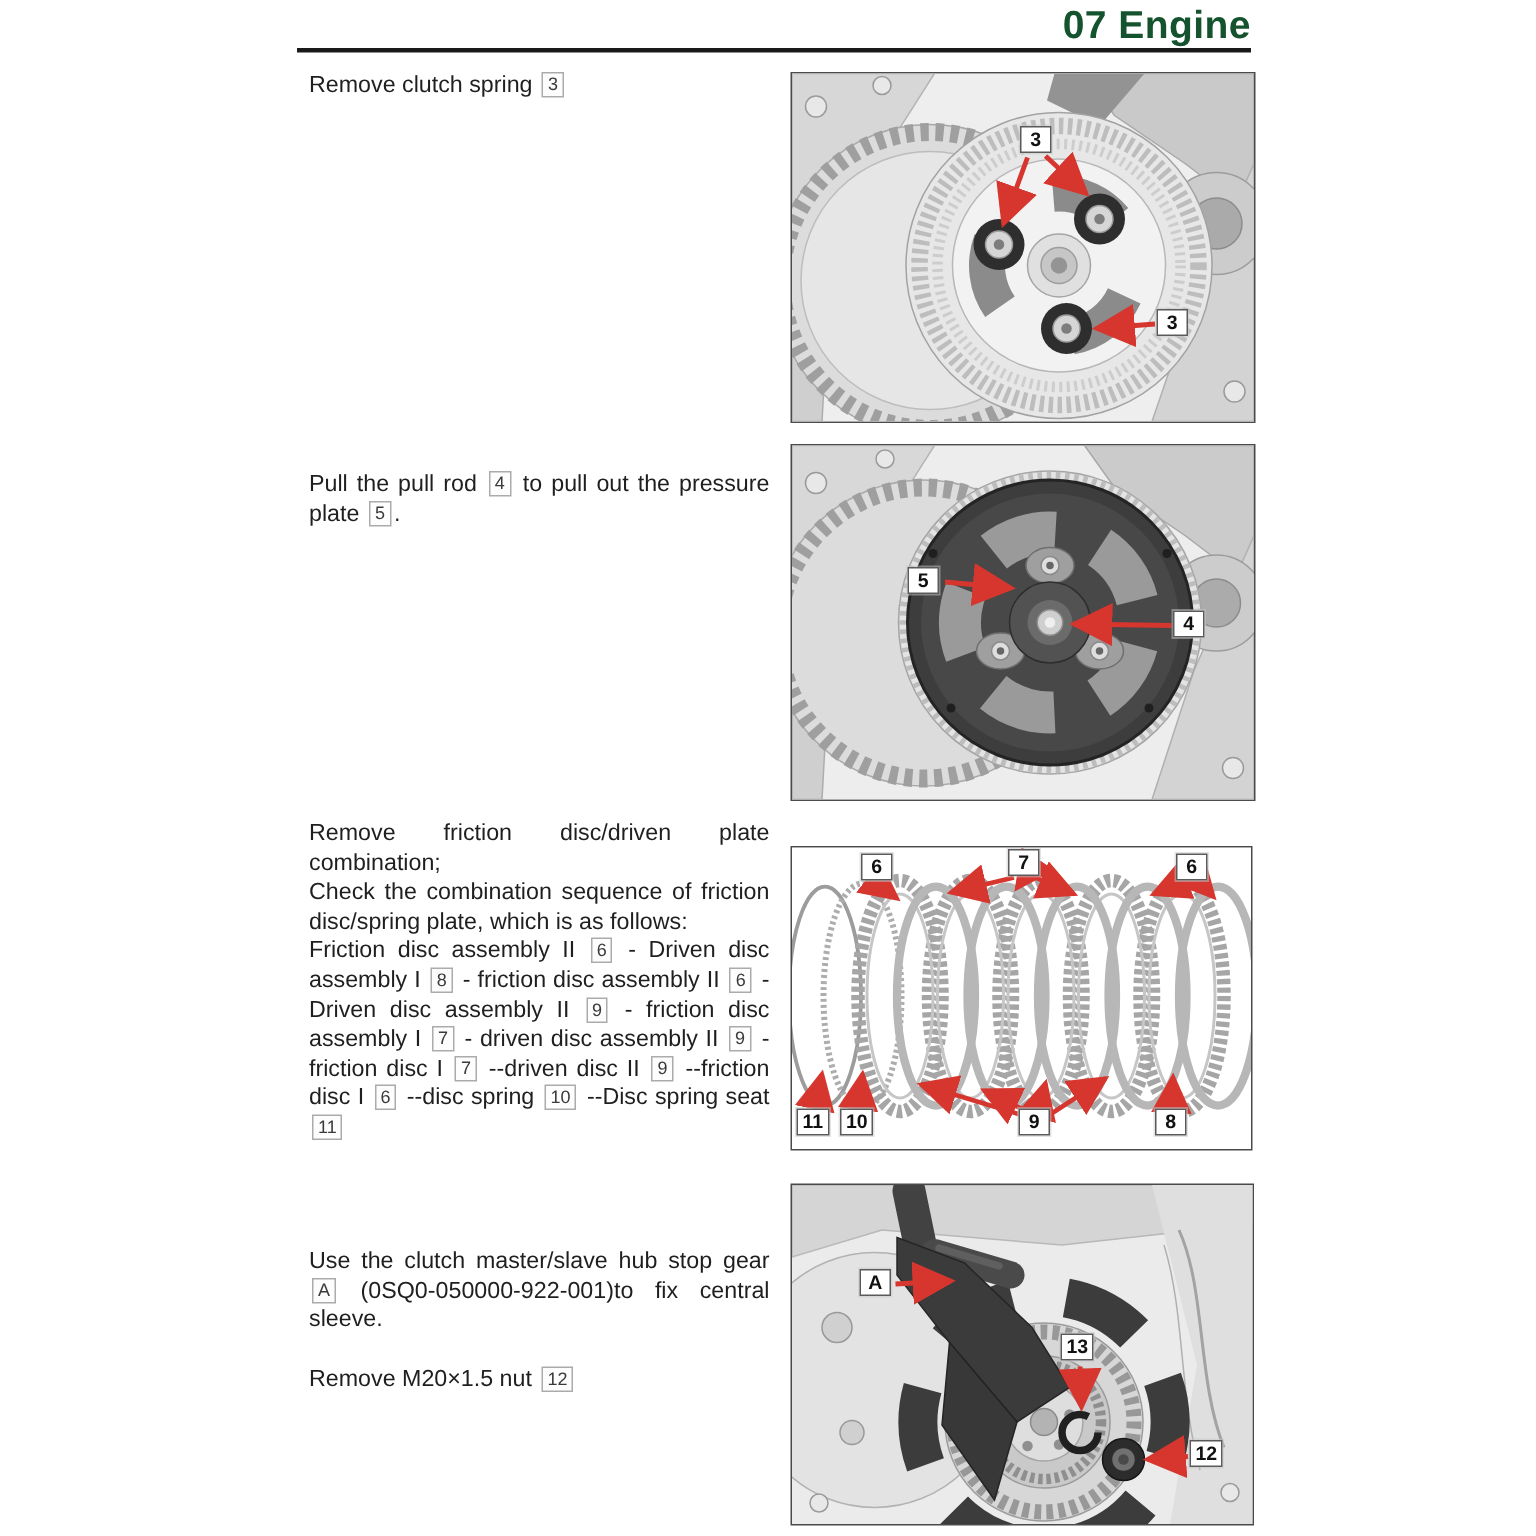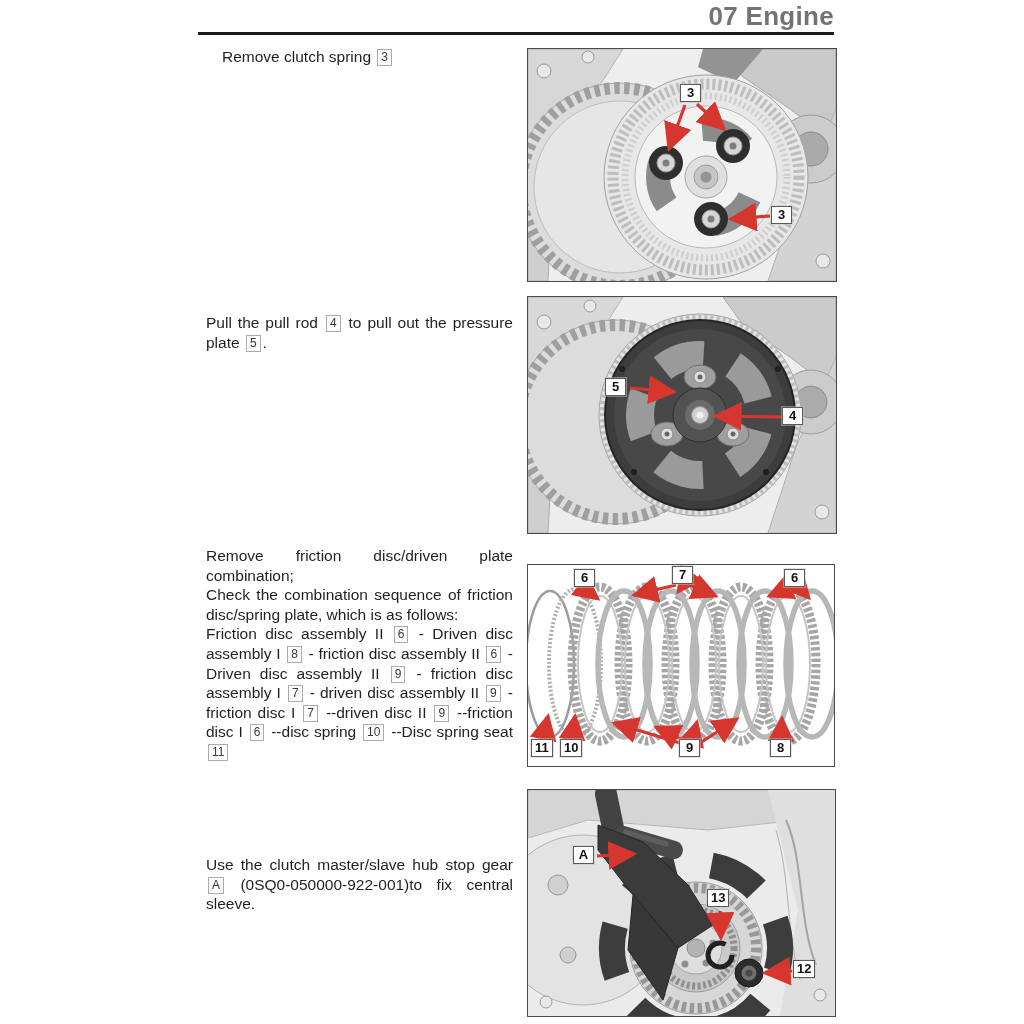--- a/index.html
+++ b/index.html
@@ -1,21 +1,21 @@
 <!DOCTYPE html>
 <html><head>
 <meta charset="utf-8">
 <style>
   html,body{margin:0;padding:0;background:#ffffff;}
   .page{position:relative;width:1024px;height:1024px;background:#ffffff;overflow:hidden;
         font-family:"Liberation Sans","DejaVu Sans",sans-serif;color:#1c1c1c;}
 
   
   .header{position:absolute;left:198px;top:3px;width:636px;text-align:right;
-          font-size:26px;font-weight:bold;color:#737373;letter-spacing:0.3px;
+          font-size:26px;font-weight:bold;color:#14532d;letter-spacing:0.3px;
           border-bottom:3px solid #1a1a1a;padding-bottom:2px;line-height:27px;}
 
   
   .col{position:absolute;left:206px;width:307px;font-size:15.5px;line-height:19.6px;
        text-align:justify;color:#1f1f1f;}
   .para{margin:0;}
   .para.gap20{margin-top:20px;}
   .para.gap6{margin-top:6px;}
 
   
@@ -31,21 +31,21 @@
            border:1px solid #5a5a5a;box-shadow:0 0 0 1px rgba(200,200,200,.5);
            font-size:13px;font-weight:bold;line-height:16px;text-align:center;color:#111;z-index:3;}
 </style>
 </head>
 <body>
 
 <div class="page">
 
   <div class="header">07 Engine</div>
 
-  <div class="col" style="top:47px;margin-left:16px;">
+  <div class="col" style="top:47px;">
     <p class="para">Remove clutch spring <span class="numbox">3</span></p>
   </div>
 
   <div class="figure" style="top:48px;width:308px;height:232px;">
     <svg width="308" height="232" viewBox="0 0 308 232">
       <defs>
         <marker id="ah1" markerWidth="10" markerHeight="9" refX="8" refY="4.5" orient="auto">
           <path d="M0,0 L9,4.5 L0,9 z" fill="#d6362e"></path>
         </marker>
       </defs>
@@ -229,22 +229,23 @@
     </svg>
     <div class="callout" style="left:46px;top:4px;">6</div>
     <div class="callout" style="left:144px;top:1px;">7</div>
     <div class="callout" style="left:256px;top:4px;">6</div>
     <div class="callout" style="left:3px;top:174px;">11</div>
     <div class="callout" style="left:32px;top:174px;">10</div>
     <div class="callout" style="left:151px;top:174px;">9</div>
     <div class="callout" style="left:242px;top:174px;">8</div>
   </div>
 
-  <div class="col" style="top:831px;margin-top:24px;">
+  <div class="col" style="top:831px;">
     <p class="para">Use the clutch master/slave hub stop gear <span class="numbox">A</span> (0SQ0-050000-922-001)to fix central sleeve.</p>
+    <p class="para gap20">Remove M20×1.5 nut <span class="numbox">12</span></p>
   </div>
 
   <div class="figure" style="top:789px;width:307px;height:226px;">
     <svg width="307" height="226" viewBox="0 0 307 226">
       <defs>
         <marker id="ah4" markerWidth="10" markerHeight="9" refX="8" refY="4.5" orient="auto">
           <path d="M0,0 L9,4.5 L0,9 z" fill="#d6362e"></path>
         </marker>
       </defs>
       <rect width="307" height="226" fill="#ebebeb"></rect>

